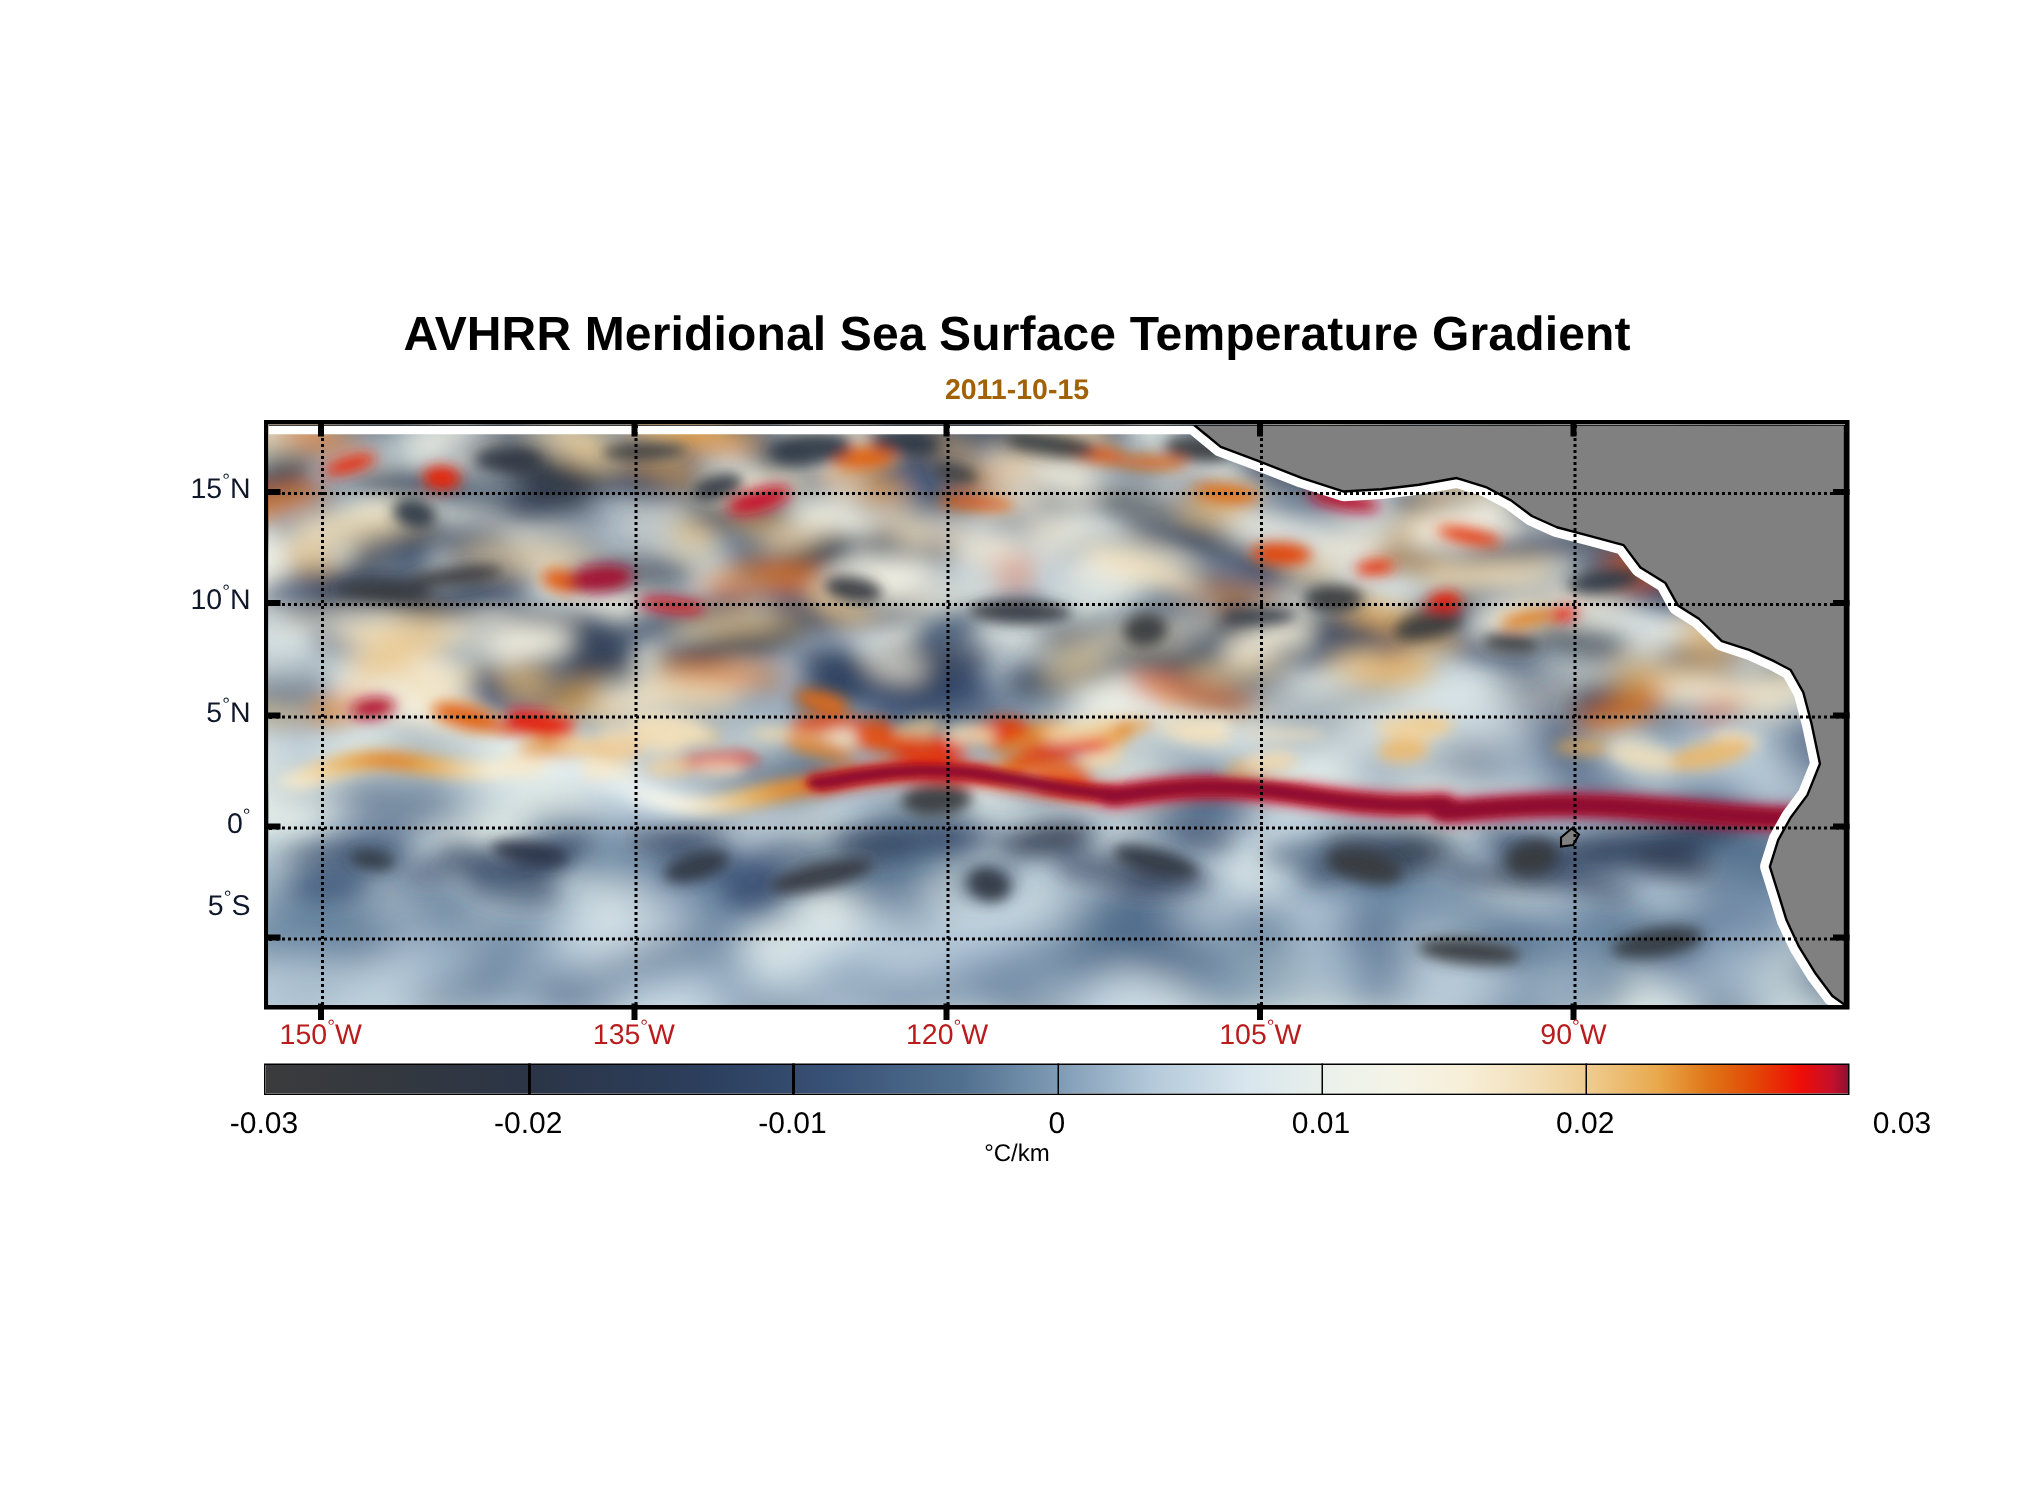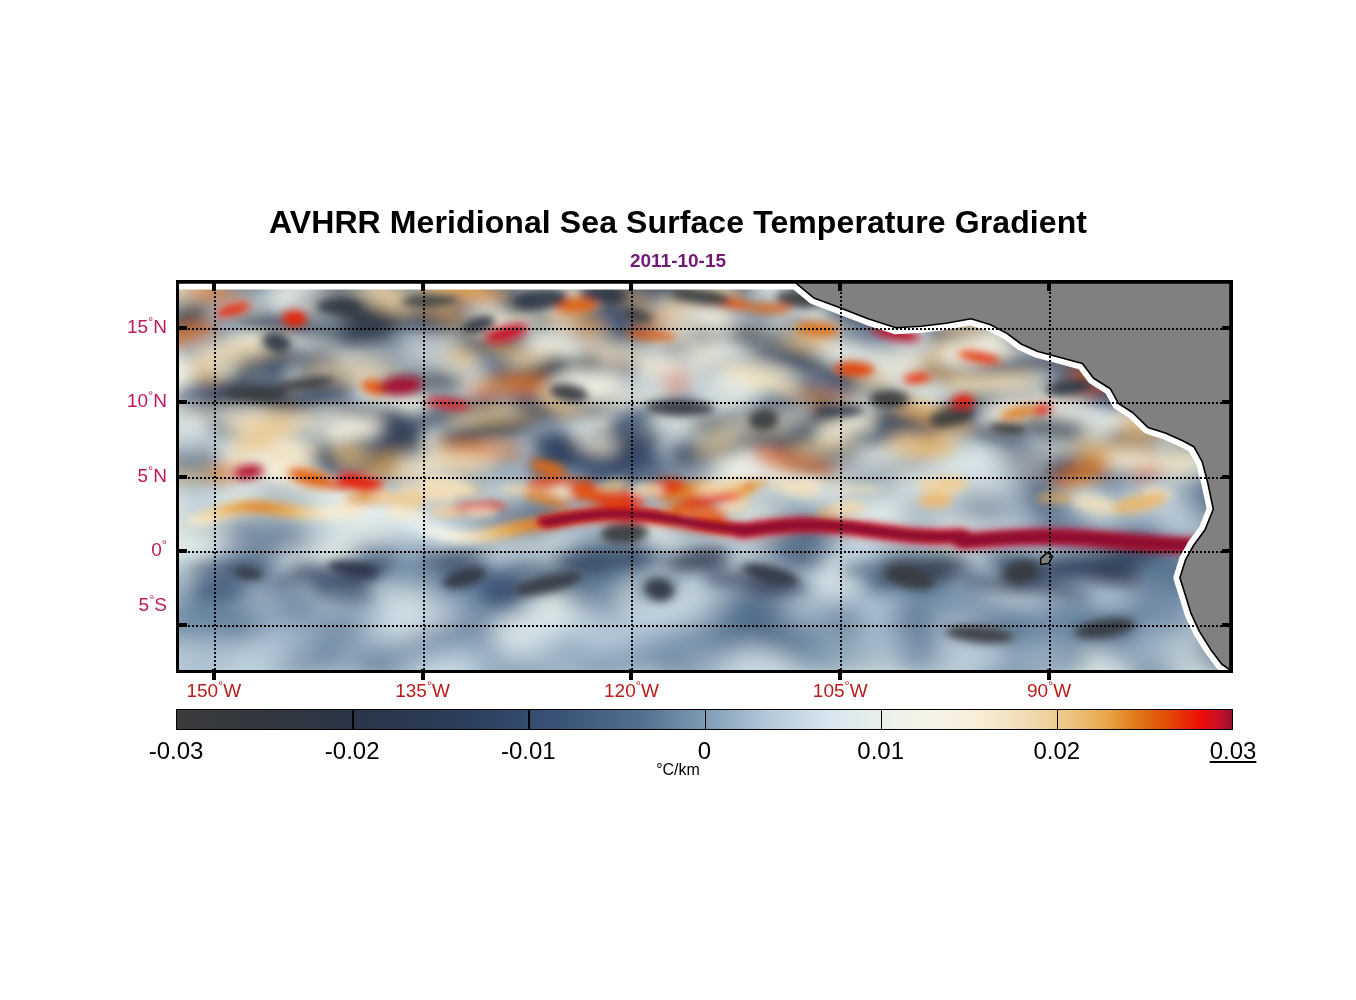--- a/index.html
+++ b/index.html
@@ -10,21 +10,21 @@
   }
   #figure{position:relative;width:1356px;height:1000px;}
 
   
   #title{
     position:absolute;left:0;top:204px;width:1356px;text-align:center;
     font-size:32px;font-weight:bold;color:#000;letter-spacing:.1px;
   }
   #subtitle{
     position:absolute;left:0;top:250px;width:1356px;text-align:center;
-    font-size:19px;font-weight:bold;color:#701a75;
+    font-size:19px;font-weight:bold;color:#a16207;
   }
 
   
   #axes{
     position:absolute;left:176px;top:280px;width:1057px;height:393px;
     border:3px solid #000;box-sizing:border-box;background:#eaf2ea;
     overflow:hidden;
   }
   #mapfield{position:absolute;left:0;top:0;width:100%;height:100%;display:block;}
 
@@ -36,37 +36,37 @@
   
   .tick{position:absolute;background:#000;}
   .tick.y{left:176px;width:11px;height:4px;}
   .tick.yr{left:1222px;width:11px;height:4px;}
   .tick.x{top:669px;width:4px;height:11px;}
   .tick.xt{top:280px;width:4px;height:11px;}
 
   
   .ylab{
     position:absolute;right:1189px;text-align:right;
-    font-size:19px;color:#be185d;white-space:nowrap;line-height:1;
+    font-size:19px;color:#0f172a;white-space:nowrap;line-height:1;
   }
   .xlab{
     position:absolute;top:681px;text-align:center;
     font-size:19px;color:#b91c1c;white-space:nowrap;line-height:1;
   }
   sup.deg{font-size:.68em;vertical-align:super;line-height:0;}
 
   
   #cbar{
     position:absolute;left:176px;top:709px;width:1057px;height:21px;
     border:1.5px solid #000;box-sizing:border-box;
   }
   #cbar-grad{width:100%;height:100%;}
   .cbtick{position:absolute;top:709px;width:1.5px;height:21px;background:#000;}
   .cblab{
-    position:absolute;top:739px;text-align:center;font-size:24px;color:#000;
+    position:absolute;top:739px;text-align:center;font-size:20px;color:#000;
     white-space:nowrap;line-height:1;
   }
   #cbunit{
     position:absolute;left:0;top:761px;width:1356px;text-align:center;
     font-size:16px;color:#000;
   }
 </style>
 </head>
 <body>
 
@@ -1462,14 +1462,14 @@
     <div class="cbtick" style="left: 352.2px;"></div>
     <div class="cblab" style="left: 292.167px; width: 120px;">-0.02</div>
     <div class="cbtick" style="left: 528.3px;"></div>
     <div class="cblab" style="left: 468.333px; width: 120px;">-0.01</div>
     <div class="cbtick" style="left: 704.5px;"></div>
     <div class="cblab" style="left: 644.5px; width: 120px;">0</div>
     <div class="cbtick" style="left: 880.7px;"></div>
     <div class="cblab" style="left: 820.667px; width: 120px;">0.01</div>
     <div class="cbtick" style="left: 1056.8px;"></div>
     <div class="cblab" style="left: 996.833px; width: 120px;">0.02</div>
-    <div class="cblab" style="left: 1173px; width: 120px; text-decoration: underline;">0.03</div>
+    <div class="cblab" style="left: 1208px; width: 120px;">0.03</div>
   </div>
 
 </body></html>

